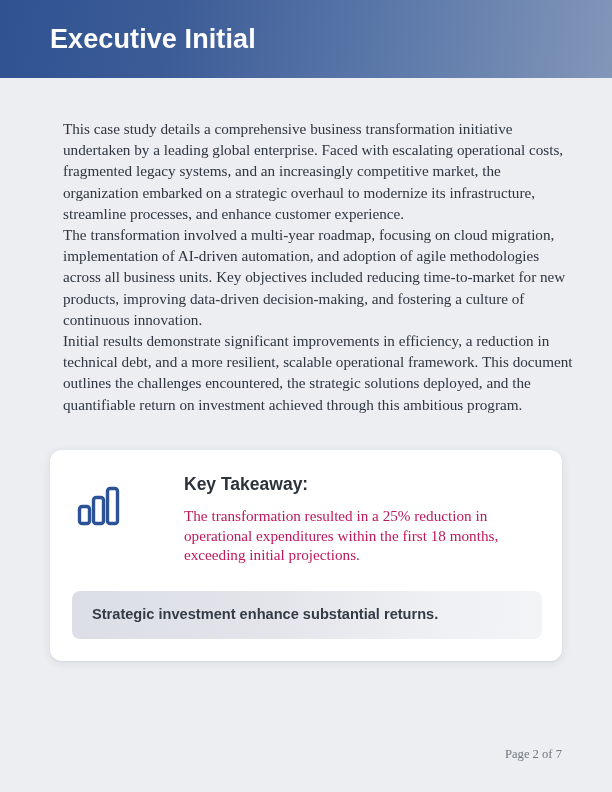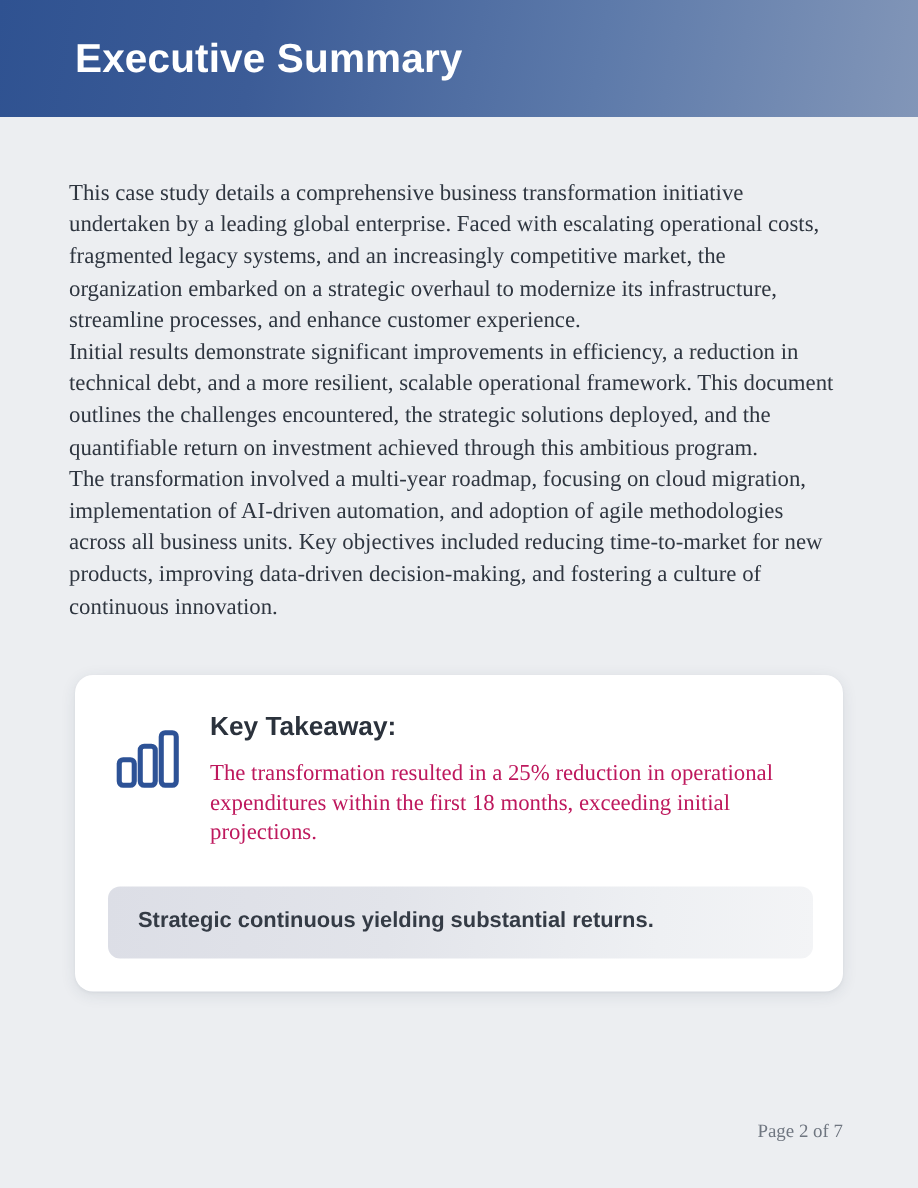--- a/index.html
+++ b/index.html
@@ -33,21 +33,21 @@
     font-weight: bold;
     font-size: 27px;
     letter-spacing: 0.1px;
     color: #ffffff;
     line-height: 1;
   }
 
   
   .content {
     position: absolute;
-    left: 46px;
+    left: 63px;
     top: 118px;
     width: 516px;
   }
   .para {
     margin: 0;
     font-size: 15.2px;
     line-height: 21.2px;
     color: #2f3640;
     text-align: left;
   }
@@ -72,20 +72,21 @@
   .takeaway-icon {
     flex: 0 0 auto;
     width: 46px;
     height: 46px;
     margin: 10px 18px 0 4px;
     display: block;
   }
   .takeaway-body {
     flex: 1 1 auto;
     padding-top: 2px;
+    margin-left: 44px;
   }
   .takeaway-title {
     margin: 0 0 12px 0;
     font-family: "Liberation Sans", "DejaVu Sans", sans-serif;
     font-weight: bold;
     font-size: 17.5px;
     color: #2b323c;
     line-height: 1.15;
   }
   .takeaway-text {
@@ -121,39 +122,39 @@
     top: 748px;
     font-size: 12.6px;
     color: #6f7680;
     line-height: 1;
   }
 </style>
 </head>
 <body>
 
 <div class="page-header">
-  <h1>Executive Summary</h1>
+  <h1>Executive Initial</h1>
 </div>
 
 <div class="content">
   <p class="para">This case study details a comprehensive business transformation initiative undertaken by a leading global enterprise. Faced with escalating operational costs, fragmented legacy systems, and an increasingly competitive market, the organization embarked on a strategic overhaul to modernize its infrastructure, streamline processes, and enhance customer experience.</p>
+  <p class="para">The transformation involved a multi-year roadmap, focusing on cloud migration, implementation of AI-driven automation, and adoption of agile methodologies across all business units. Key objectives included reducing time-to-market for new products, improving data-driven decision-making, and fostering a culture of continuous innovation.</p>
   <p class="para">Initial results demonstrate significant improvements in efficiency, a reduction in technical debt, and a more resilient, scalable operational framework. This document outlines the challenges encountered, the strategic solutions deployed, and the quantifiable return on investment achieved through this ambitious program.</p>
-  <p class="para">The transformation involved a multi-year roadmap, focusing on cloud migration, implementation of AI-driven automation, and adoption of agile methodologies across all business units. Key objectives included reducing time-to-market for new products, improving data-driven decision-making, and fostering a culture of continuous innovation.</p>
 </div>
 
 <div class="takeaway-card">
   <div class="takeaway-top">
     <svg class="takeaway-icon" viewBox="0 0 46 46" aria-hidden="true">
       <rect x="3.5" y="24.5" width="10" height="17" rx="2.6" ry="2.6" fill="none" stroke="#2d5296" stroke-width="3.4"></rect>
       <rect x="17.5" y="15.5" width="10" height="26" rx="2.6" ry="2.6" fill="none" stroke="#2d5296" stroke-width="3.4"></rect>
       <rect x="31.5" y="6.5" width="10" height="35" rx="2.6" ry="2.6" fill="none" stroke="#2d5296" stroke-width="3.4"></rect>
     </svg>
     <div class="takeaway-body">
       <div class="takeaway-title">Key Takeaway:</div>
       <p class="takeaway-text">The transformation resulted in a 25% reduction in operational expenditures within the first 18 months, exceeding initial projections.</p>
     </div>
   </div>
   <div class="callout">
-    <span class="callout-text">Strategic continuous yielding substantial returns.</span>
+    <span class="callout-text">Strategic investment enhance substantial returns.</span>
   </div>
 </div>
 
 <div class="page-footer">Page 2 of 7</div>
 
 </body></html>

